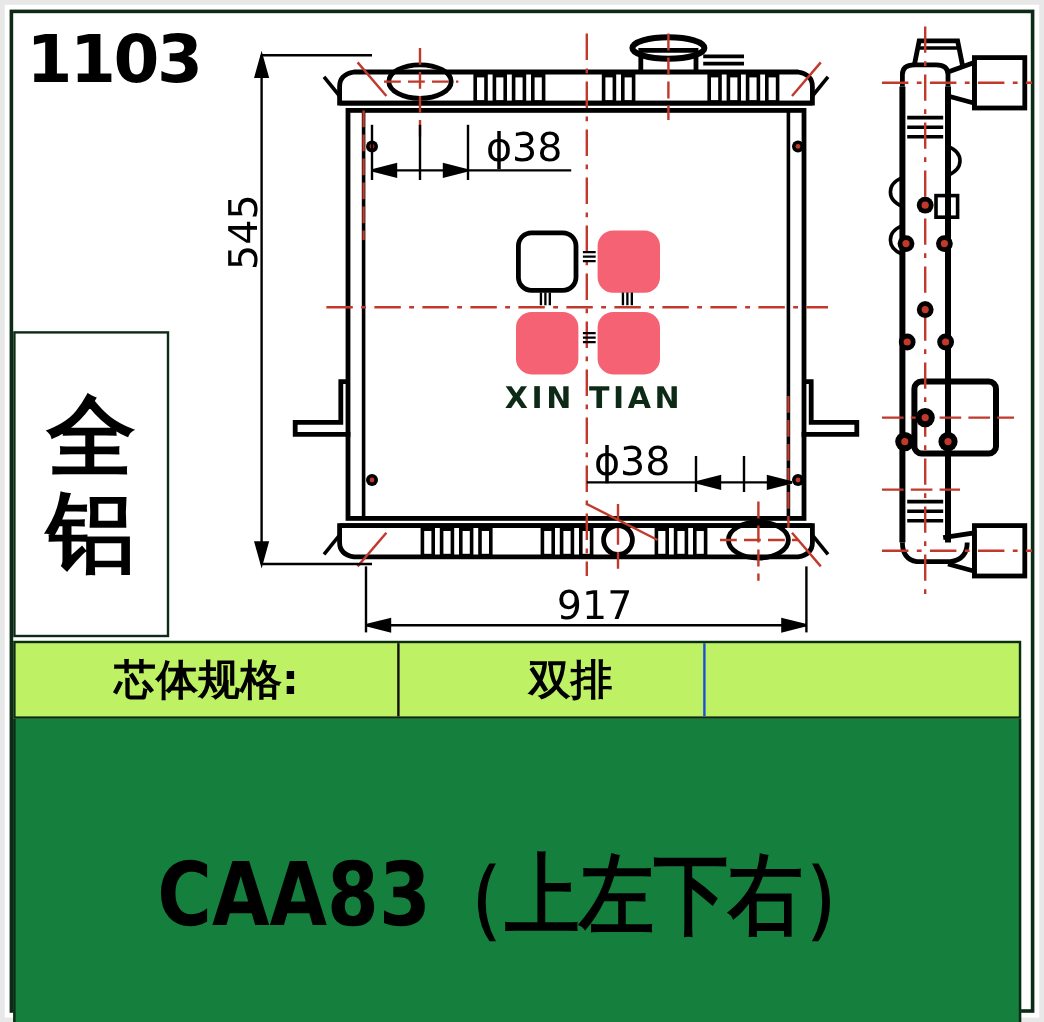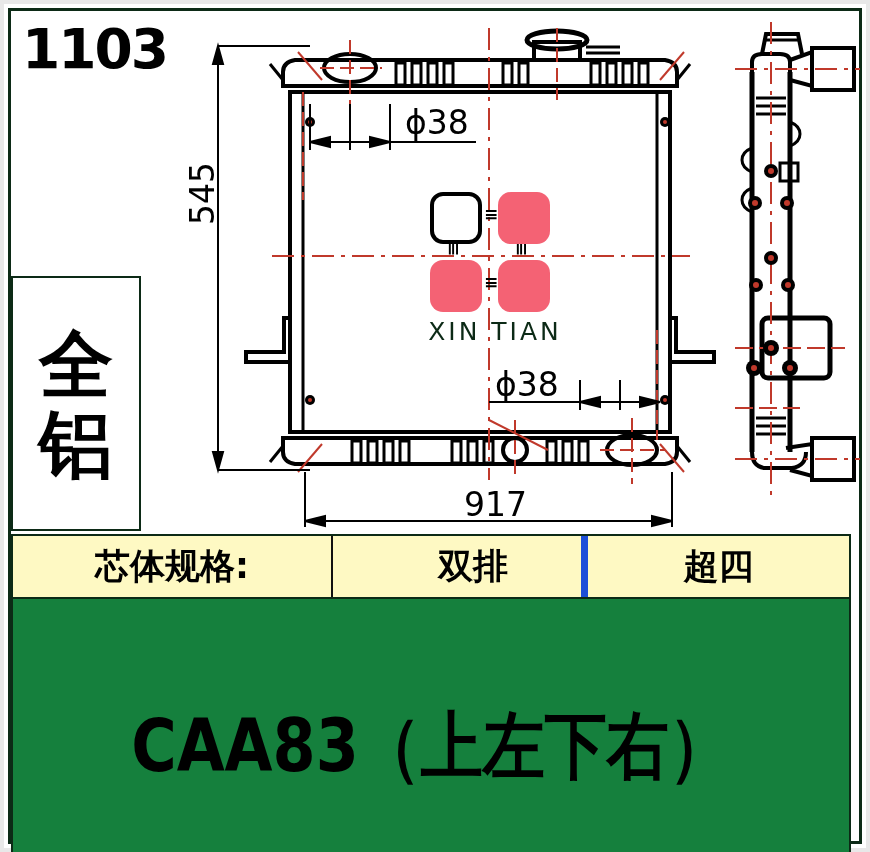--- a/index.html
+++ b/index.html
@@ -57,32 +57,32 @@
     color:#000;
   }
 
   
   #spec-table{
     position:absolute;left:11px;top:534px;
     width:840px;height:65px;
     box-sizing:border-box;
     border:2px solid #0c2a16;
     display:flex;
-    background:#fef9c3;
+    background:#bef264;
   }
   #spec-table .cell{
     display:flex;align-items:center;justify-content:center;
     font-family:"DejaVu Sans","Liberation Sans",sans-serif;
     font-weight:bold;
     font-size:35px;
     color:#000;
     box-sizing:border-box;
   }
   #spec-table .c1{flex:0 0 320px;border-right:2px solid #111;}
-  #spec-table .c2{flex:0 0 255px;border-right:7px solid #1d4ed8;padding-left:32px;}
+  #spec-table .c2{flex:0 0 255px;border-right:2px solid #1d4ed8;padding-left:32px;}
   #spec-table .c3{flex:1;}
 
   
   #model-box{
     position:absolute;left:11px;top:599px;
     width:840px;height:296px;
     box-sizing:border-box;
     border:2px solid #0c2a16;border-top:none;
     display:flex;align-items:center;justify-content:center;
     background:#15803d;
@@ -135,21 +135,21 @@
   #logo-sq-br{left:68px;top:68px;background:#f46274;}
   .logo-link{position:absolute;font-family:"DejaVu Sans",sans-serif;font-weight:bold;font-size:17px;color:#000;line-height:10px;}
   #logo-link-top{left:54px;top:17px;}
   #logo-link-bot{left:54px;top:85px;}
   #logo-link-left{left:17px;top:52px;transform:rotate(90deg);}
   #logo-link-right{left:85px;top:52px;transform:rotate(90deg);}
   #logo-text{
     position:absolute;left:-10px;top:125px;
     width:150px;text-align:center;
     font-family:"DejaVu Sans","Liberation Sans",sans-serif;
-    font-size:25px;font-weight:400;
+    font-size:25px;font-weight:700;
     letter-spacing:3px;
     color:#0c2a16;
   }
 </style>
 </head>
 <body>
 
 <div id="page">
 
   <div id="outer-frame"></div>
@@ -364,20 +364,19 @@
     <div class="logo-link" id="logo-link-top">≡</div>
     <div class="logo-link" id="logo-link-bot">≡</div>
     <div class="logo-link" id="logo-link-left">≡</div>
     <div class="logo-link" id="logo-link-right">≡</div>
     <div id="logo-text">XIN TIAN</div>
   </div>
 
   <div id="spec-table">
     <div class="cell c1">芯体规格:</div>
     <div class="cell c2">双排</div>
-    <div class="cell c3">超四</div>
   </div>
 
   <div id="model-box">
     <div id="model-text">CAA83（上左下右）</div>
   </div>
 
 </div>
 
 </body></html>

